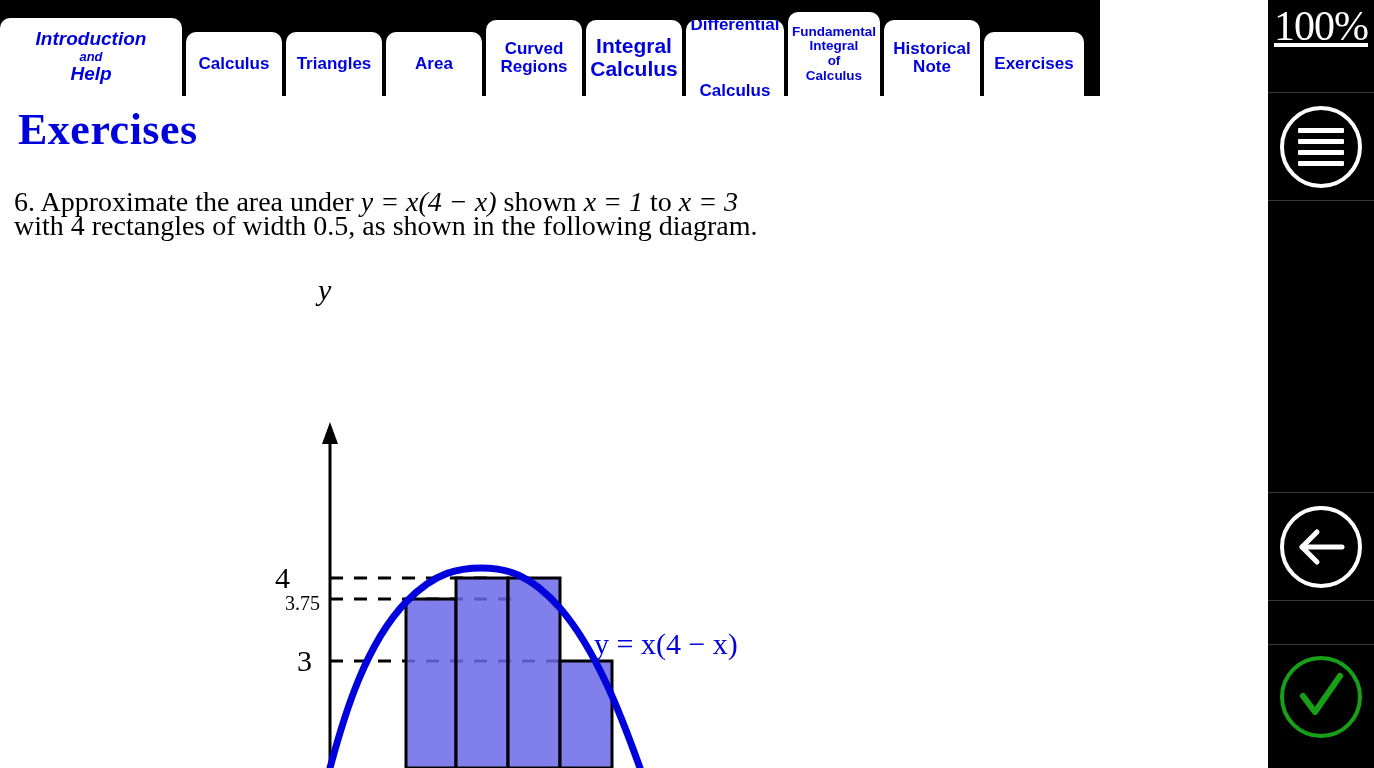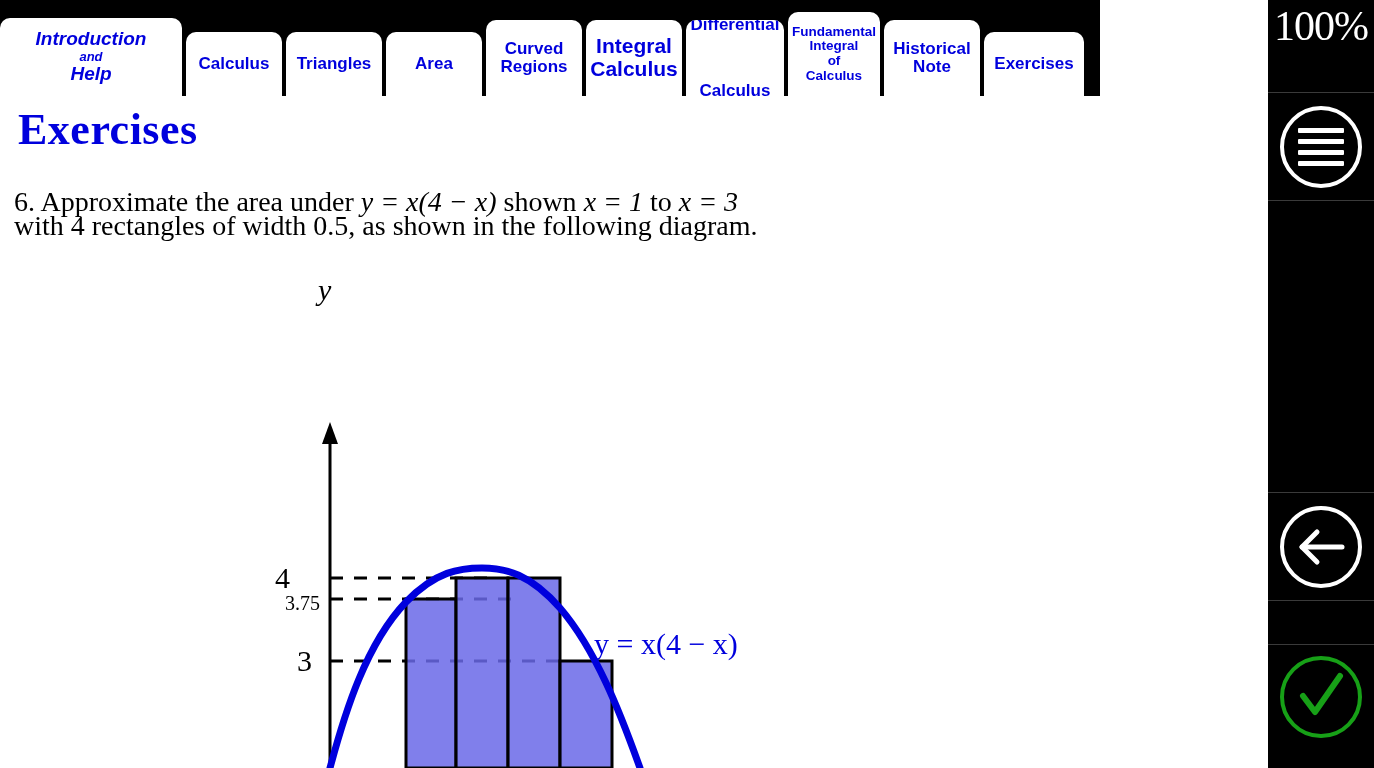--- a/index.html
+++ b/index.html
@@ -71,20 +71,21 @@
   }
   #zoomlabel {
     position: absolute;
     left: 0; top: 2px;
     width: 106px;
     text-align: center;
     color: #ffffff;
     font-family: "Liberation Serif", serif;
     font-size: 42px;
     letter-spacing: -1px;
+    text-decoration: underline;
   }
   .circlebtn {
     position: absolute;
     left: 12px;
     width: 82px;
     height: 82px;
     border-radius: 50%;
     border: 4px solid #ffffff;
     box-sizing: border-box;
     background: #000000;

